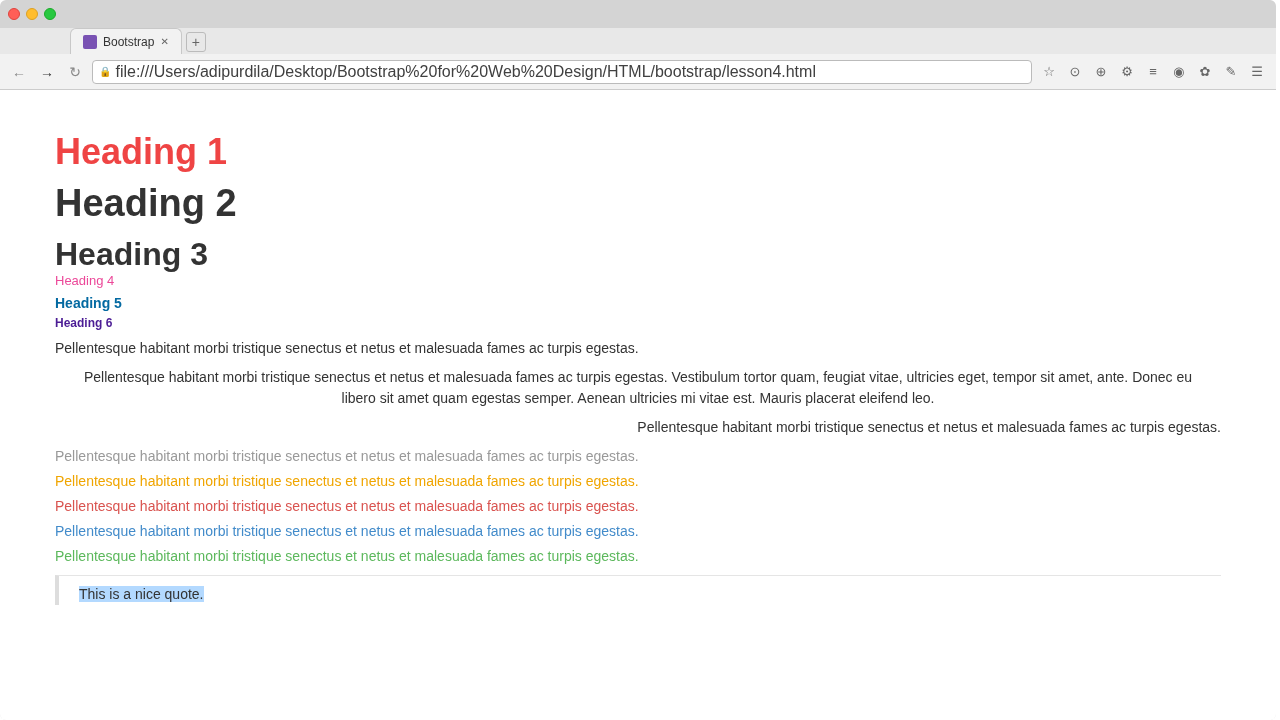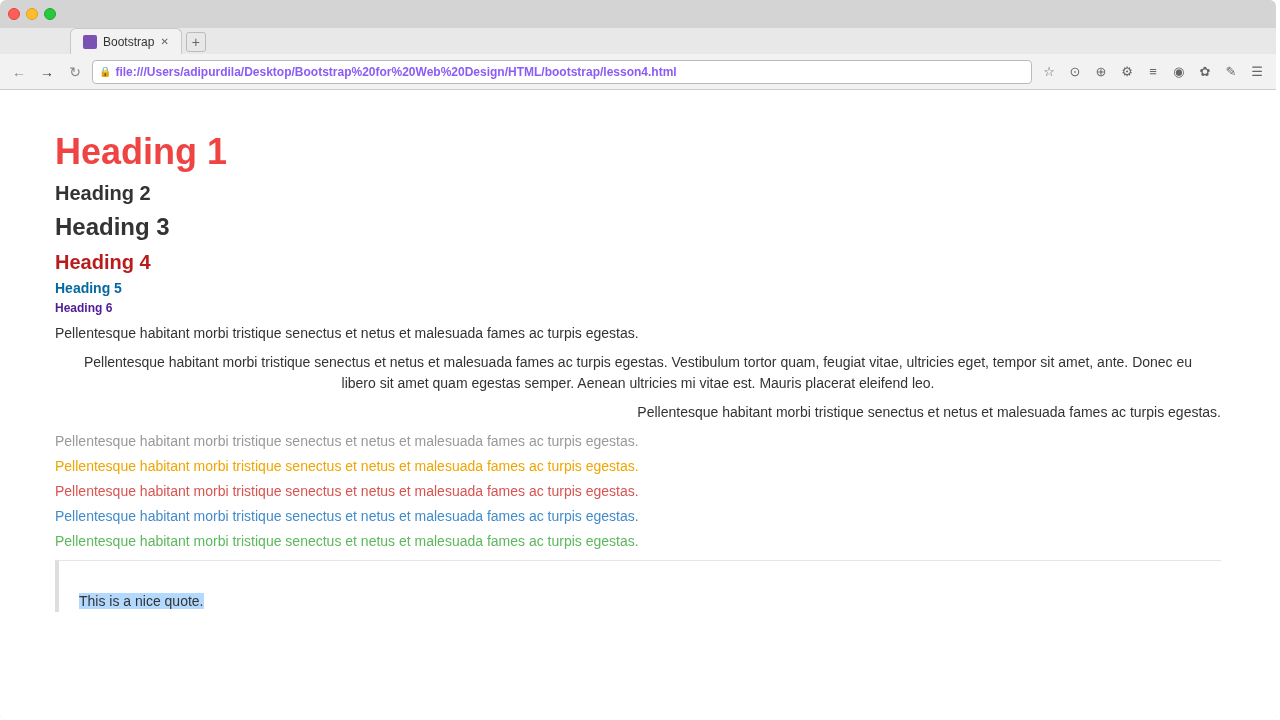--- a/index.html
+++ b/index.html
@@ -133,26 +133,25 @@
       gap: 4px;
     }
 
     .address-bar-lock {
       color: #666;
       font-size: 10px;
     }
 
     .address-bar {
       flex: 1;
-      font-size: 12px;
-      color: #8b5cf6;
+      font-size: 16px;
+      color: #404040;
       border: none;
       outline: none;
       background: transparent;
-      font-weight: bold;
     }
 
     .toolbar-icons {
       display: flex;
       gap: 4px;
     }
 
     .toolbar-icon {
       width: 22px;
       height: 22px;
@@ -173,39 +172,38 @@
 
     h1 {
       font-size: 36px;
       font-weight: 700;
       color: #ef4444;
       margin-bottom: 8px;
       line-height: 1.2;
     }
 
     h2 {
-      font-size: 20px;
+      font-size: 38px;
       font-weight: 700;
       color: #333;
       margin-bottom: 8px;
       line-height: 1.2;
     }
 
     h3 {
-      font-size: 24px;
-      font-weight: 700;
-      color: #333;
-      margin-bottom: 8px;
+      font-size: 32px;
+      font-weight: 700;
+      color: #333;
       line-height: 1.2;
     }
 
     h4 {
-      font-size: 20px;
-      font-weight: 700;
-      color: #b91c1c;
+      font-size: 13px;
+      font-weight: 400;
+      color: #ec4899;
       margin-bottom: 6px;
       line-height: 1.2;
     }
 
     h5 {
       font-size: 14px;
       font-weight: 700;
       color: #0369a1;
       margin-bottom: 4px;
       line-height: 1.2;
@@ -273,21 +271,21 @@
 
     .text-success {
       font-size: 14px;
       color: #5cb85c;
       margin-bottom: 4px;
       line-height: 1.5;
     }
 
     .blockquote-section {
       border-top: 1px solid #e5e5e5;
-      padding-top: 30px;
+      padding-top: 8px;
       margin-top: 8px;
       padding-left: 20px;
       border-left: 4px solid #ddd;
     }
 
     .blockquote-text {
       font-size: 14px;
       color: #333;
       background: #b3d9ff;
       display: inline;

